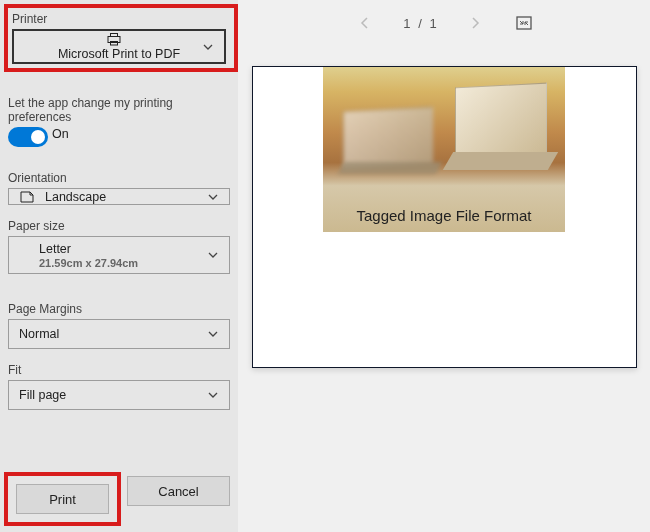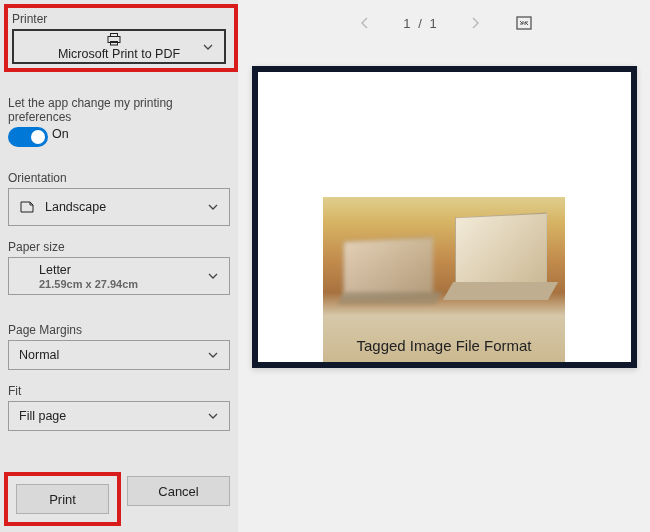--- a/index.html
+++ b/index.html
@@ -21,21 +21,21 @@
     display: flex;
     flex-direction: column;
     position: relative;
     height: 100%;
   }
   .field-label { color: #444; font-size: 12px; margin-bottom: 3px; }
   .field-block { margin-bottom: 14px; }
   .select-box {
     border: 1px solid #9c9c9c;
     background: #e6e6e6;
-    height: 38px;
+    height: 17px;
     display: flex;
     align-items: center;
     padding: 0 10px;
     position: relative;
     cursor: default;
   }
   .select-box.small { height: 30px; }
   .select-box .chev {
     position: absolute;
     right: 10px;
@@ -134,24 +134,24 @@
     flex: 1;
     display: flex;
     align-items: flex-start;
     justify-content: center;
     padding: 20px 10px 10px 10px;
   }
   .page {
     width: 385px;
     height: 302px;
     background: #fff;
-    border: 6px solid #0f172a;
+    border: 1px solid #0f172a;
     box-shadow: 0 2px 6px rgba(0,0,0,.15);
     display: flex;
-    align-items: flex-end;
+    align-items: flex-start;
     justify-content: center;
   }
   .page .photo {
     width: 242px;
     height: 165px;
     position: relative;
     overflow: hidden;
     background: linear-gradient(180deg,
        #dfcf8e 0%, #d7b464 15%, #c0894b 40%, #a7723f 58%, #d6c8a9 72%, #cbb990 100%);
     display:flex;

